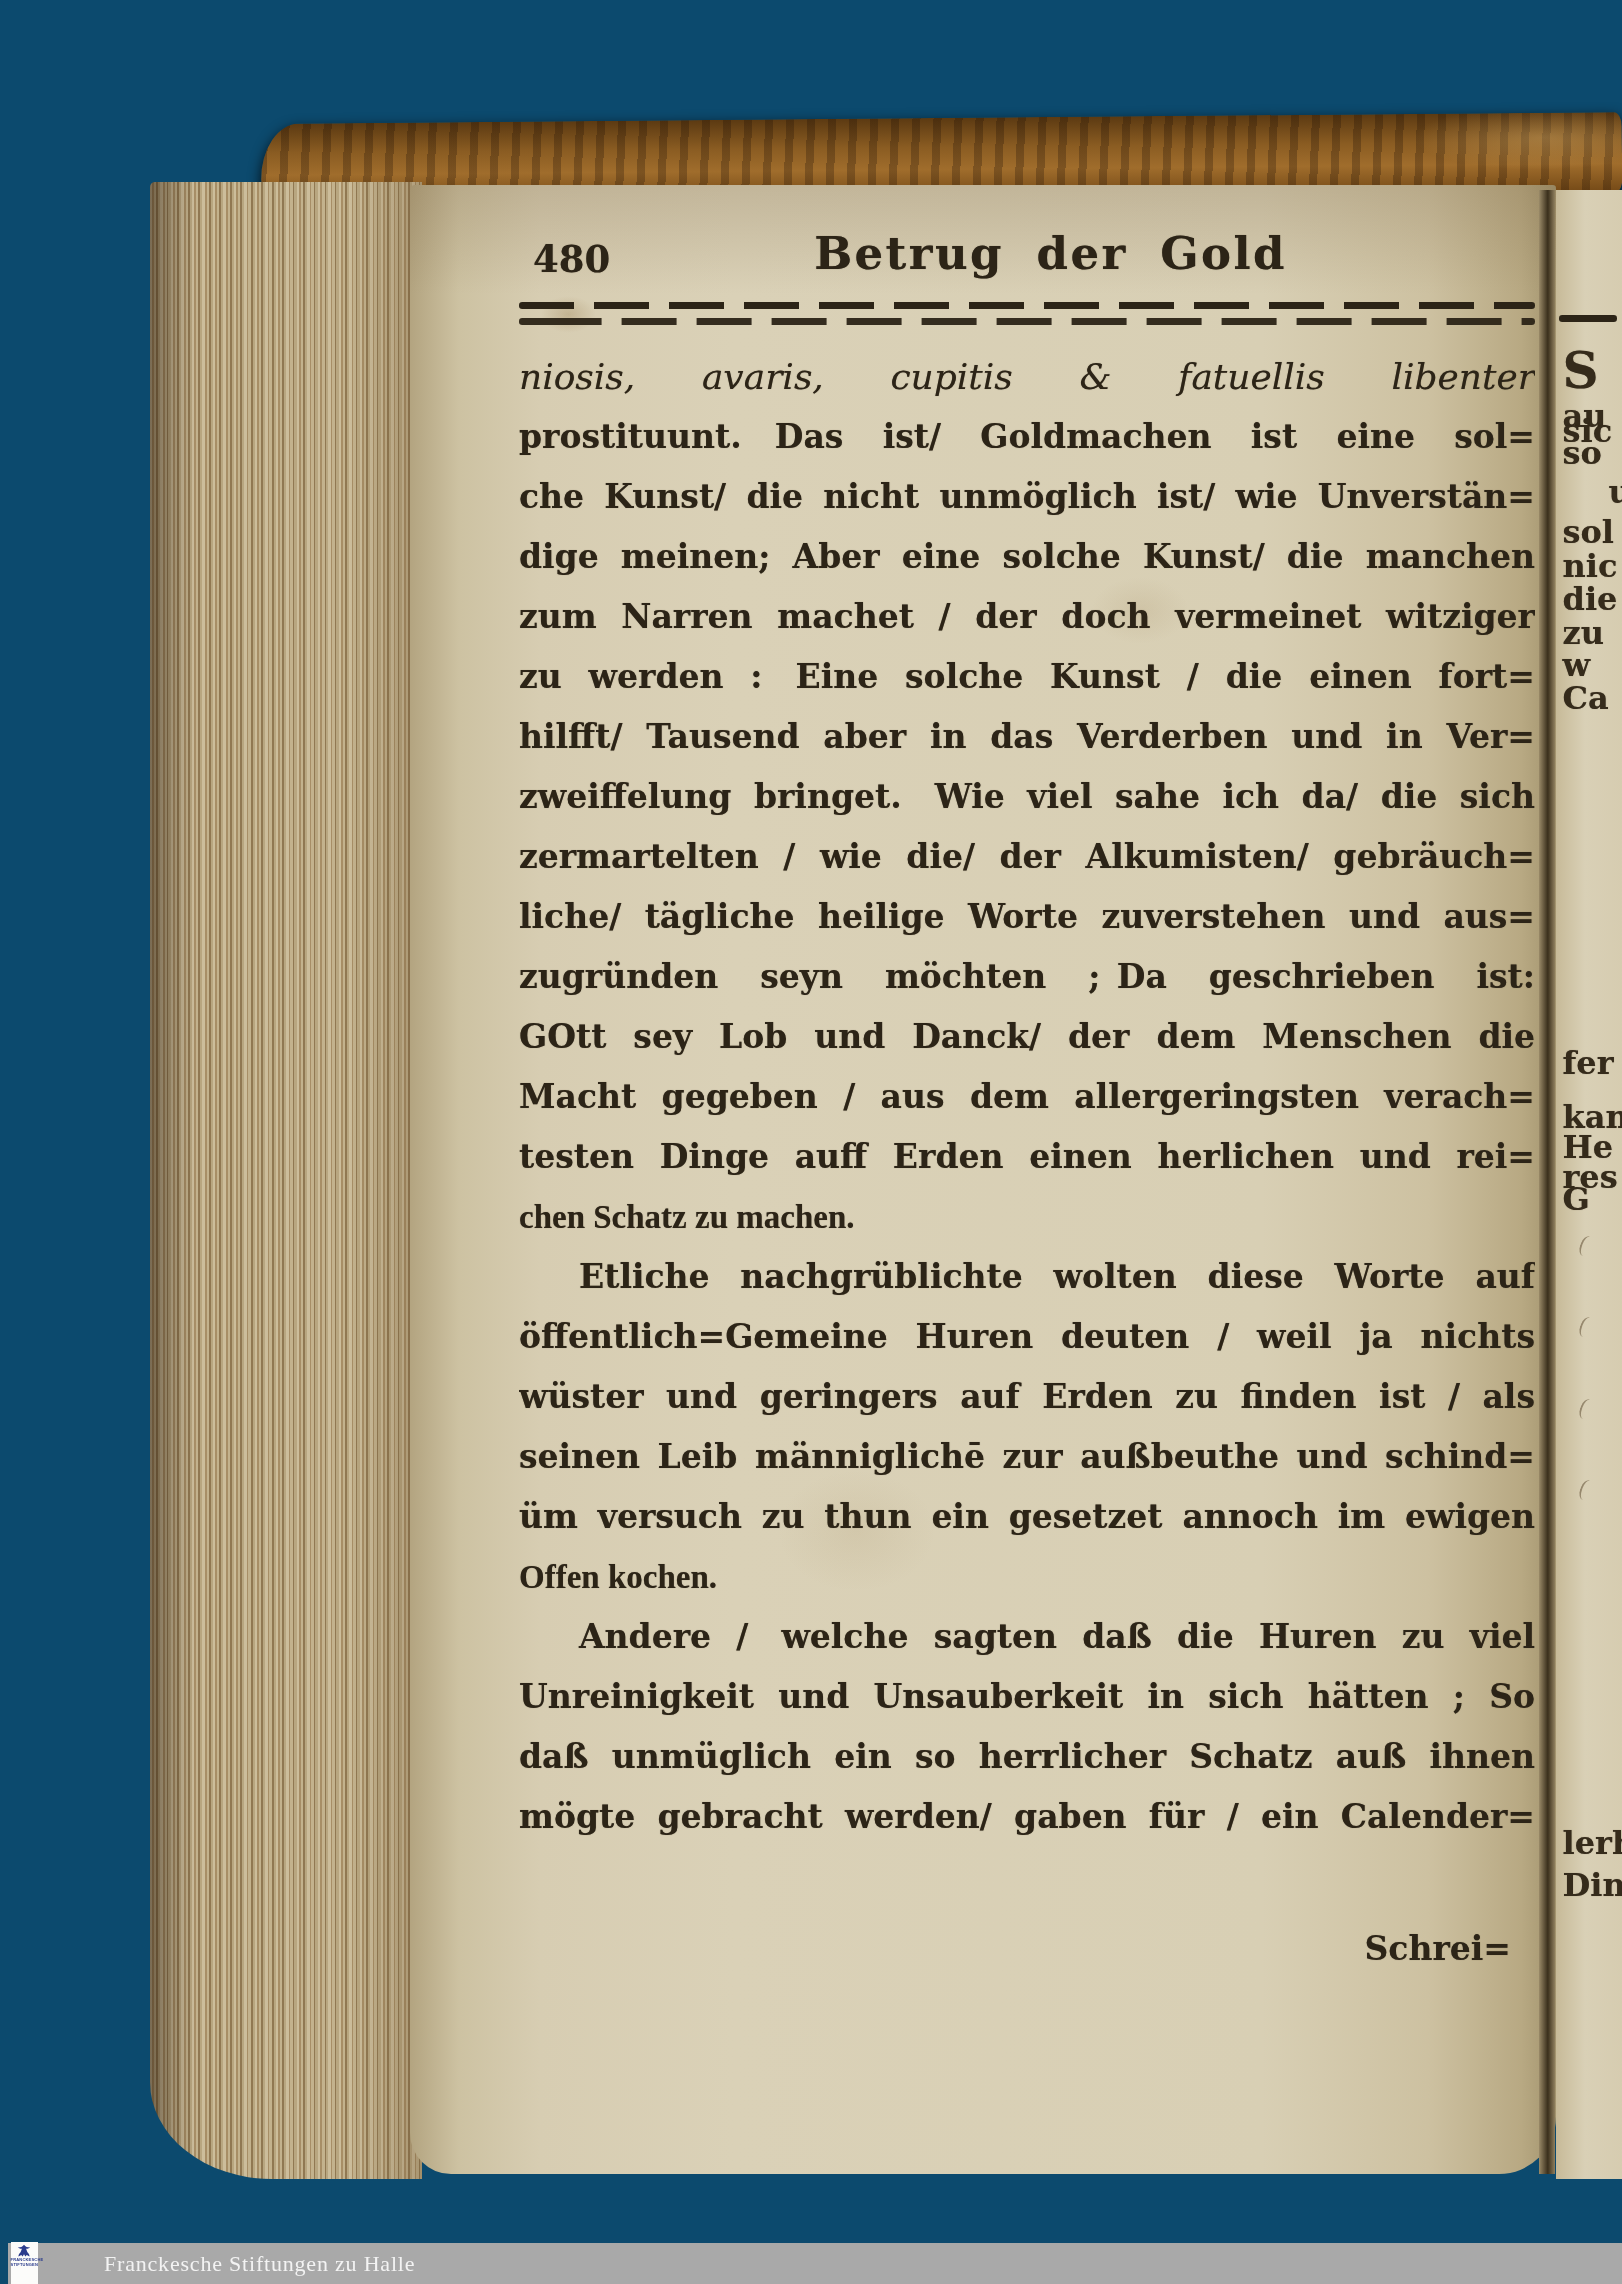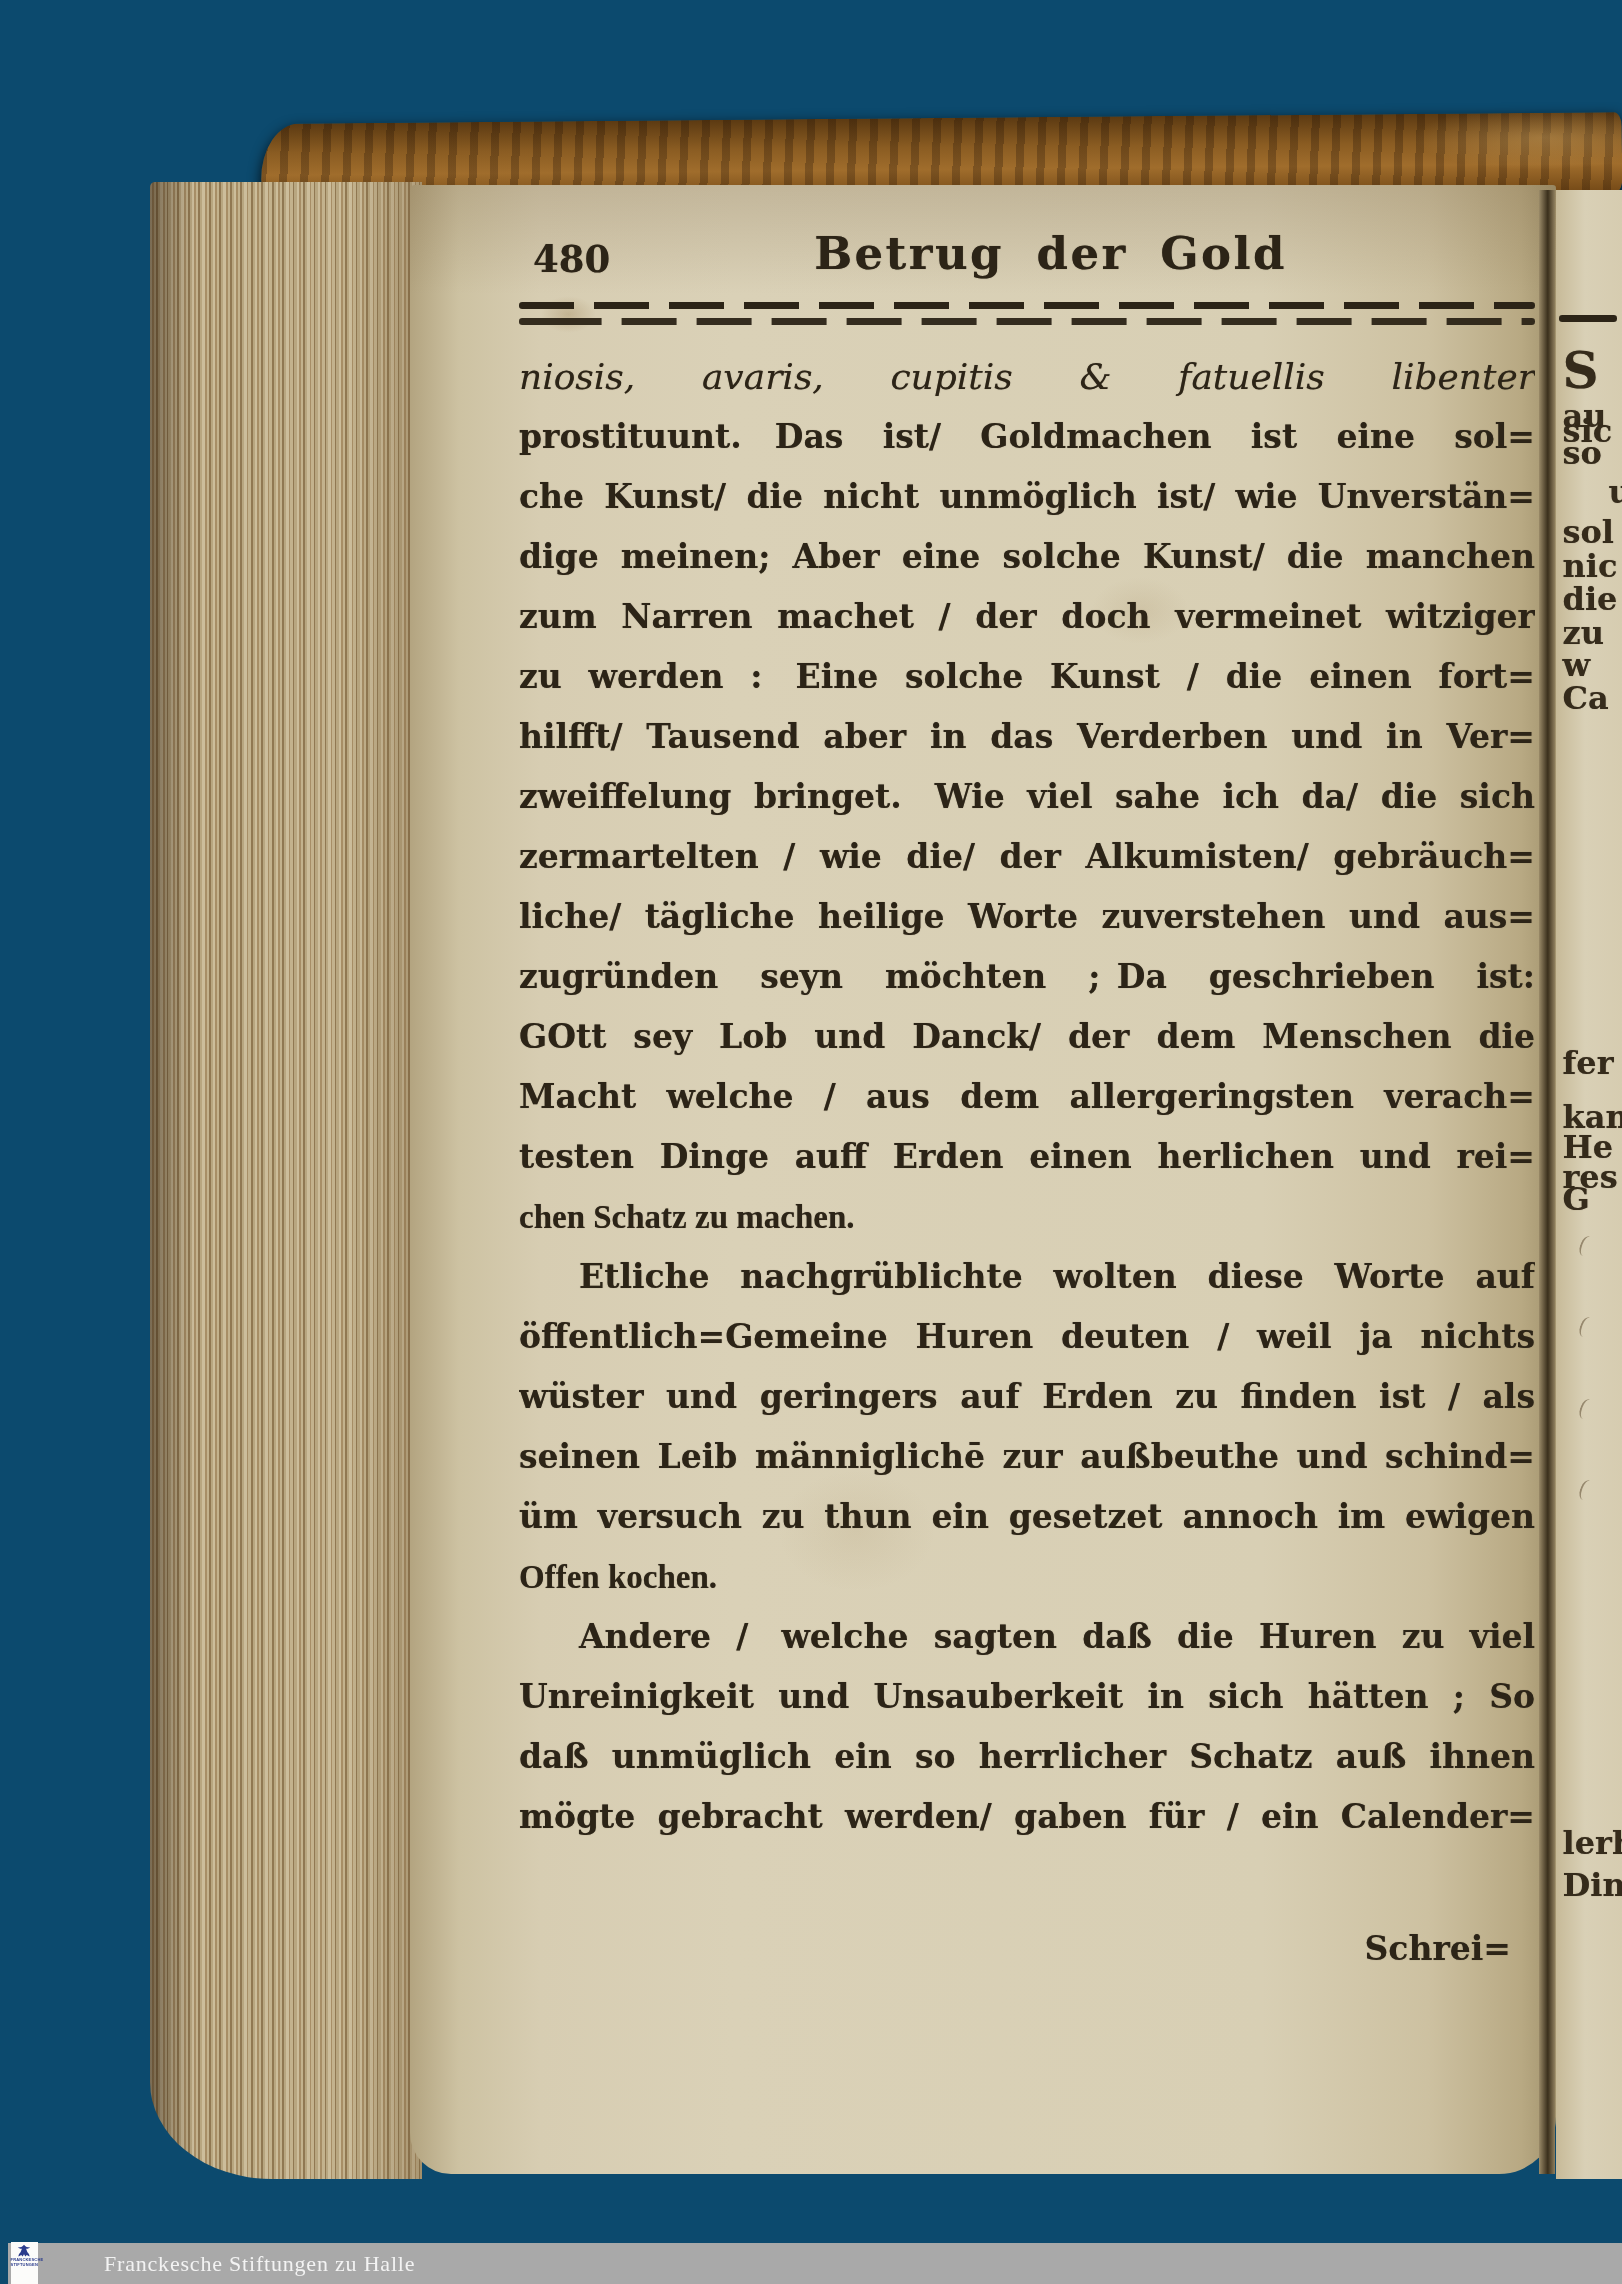--- a/index.html
+++ b/index.html
@@ -102,21 +102,21 @@
         <div class="line">che Kunst/ die nicht unmöglich ist/ wie Unverstän=</div>
         <div class="line">dige meinen; Aber eine solche Kunst/ die manchen</div>
         <div class="line">zum Narren machet / der doch vermeinet witziger</div>
         <div class="line">zu werden : Eine solche Kunst / die einen fort=</div>
         <div class="line">hilfft/ Tausend aber in das Verderben und in Ver=</div>
         <div class="line">zweiffelung bringet. Wie viel sahe ich da/ die sich</div>
         <div class="line">zermartelten / wie die/ der Alkumisten/ gebräuch=</div>
         <div class="line">liche/ tägliche heilige Worte zuverstehen und aus=</div>
         <div class="line">zugründen seyn möchten ; Da geschrieben ist:</div>
         <div class="line">GOtt sey Lob und Danck/ der dem Menschen die</div>
-        <div class="line">Macht welche / aus dem allergeringsten verach=</div>
+        <div class="line">Macht gegeben / aus dem allergeringsten verach=</div>
         <div class="line">testen Dinge auff Erden einen herlichen und rei=</div>
         <div class="line al">chen Schatz zu machen.</div>
         <div class="line ind">Etliche nachgrüblichte wolten diese Worte auf</div>
         <div class="line">öffentlich=Gemeine Huren deuten / weil ja nichts</div>
         <div class="line">wüster und geringers auf Erden zu finden ist / als</div>
         <div class="line">seinen Leib männiglichē zur außbeuthe und schind=</div>
         <div class="line">üm versuch zu thun ein gesetzet annoch im ewigen</div>
         <div class="line al">Offen kochen.</div>
         <div class="line ind">Andere / welche sagten daß die Huren zu viel</div>
         <div class="line">Unreinigkeit und Unsauberkeit in sich hätten ; So</div>

